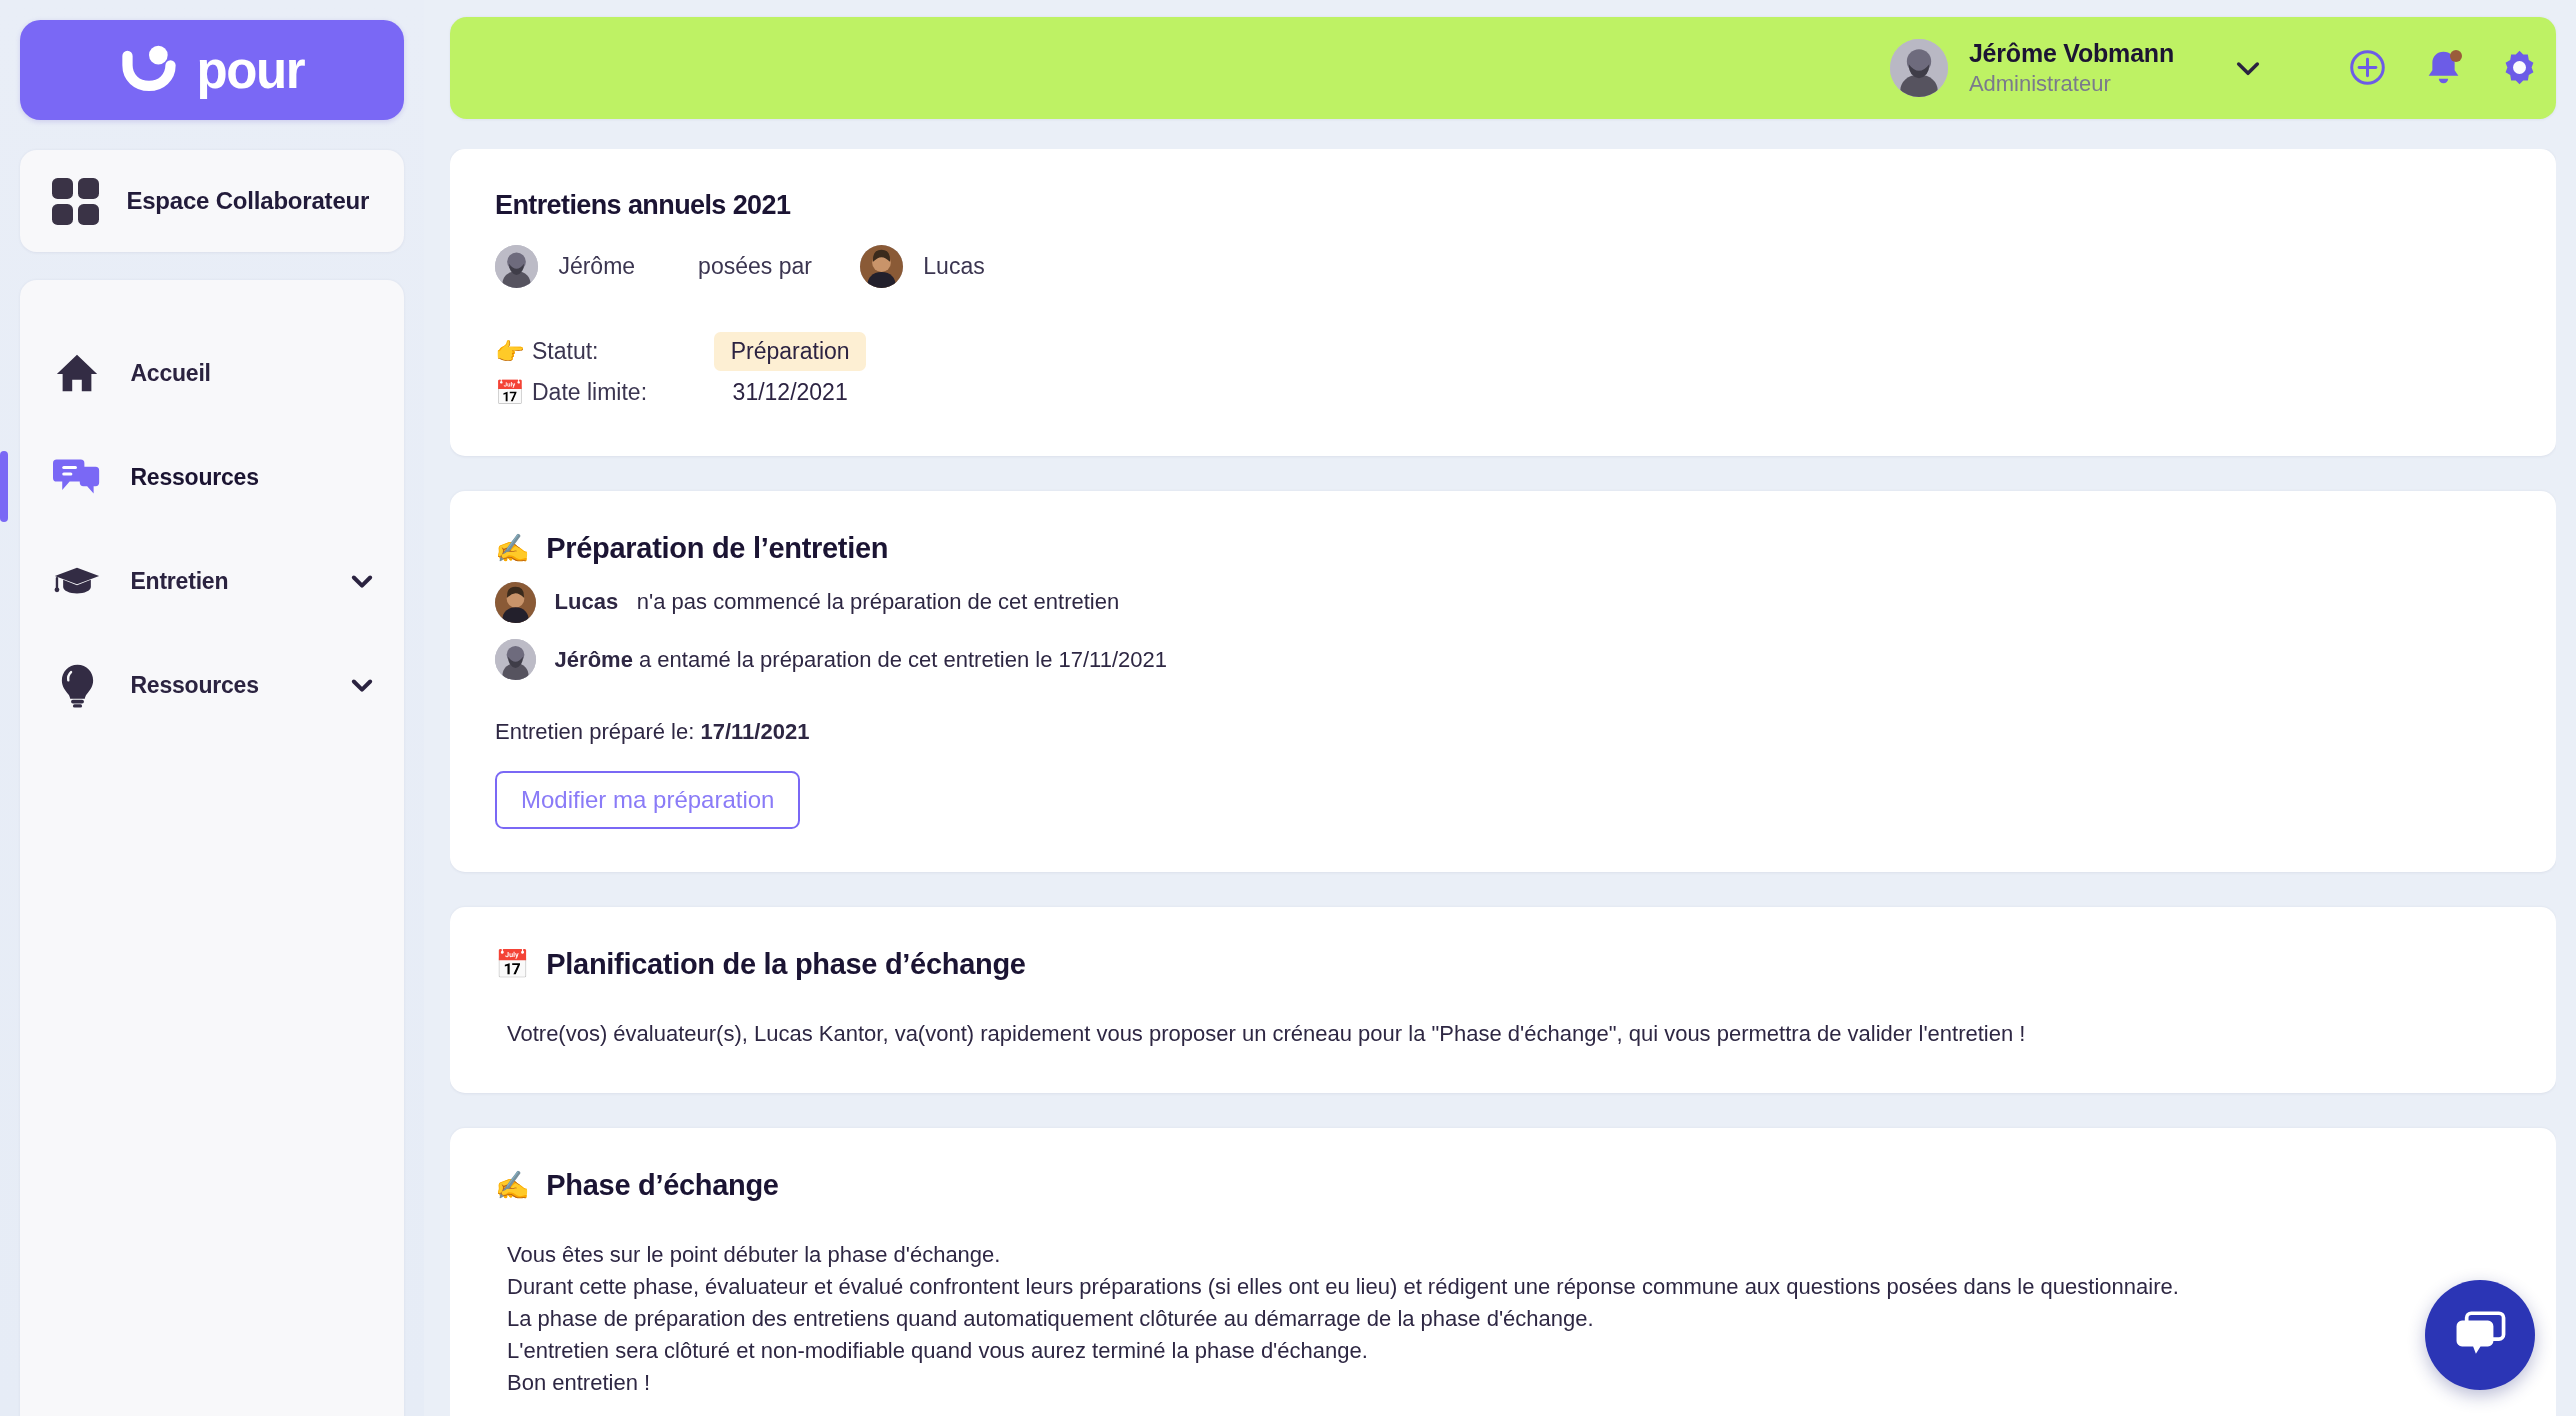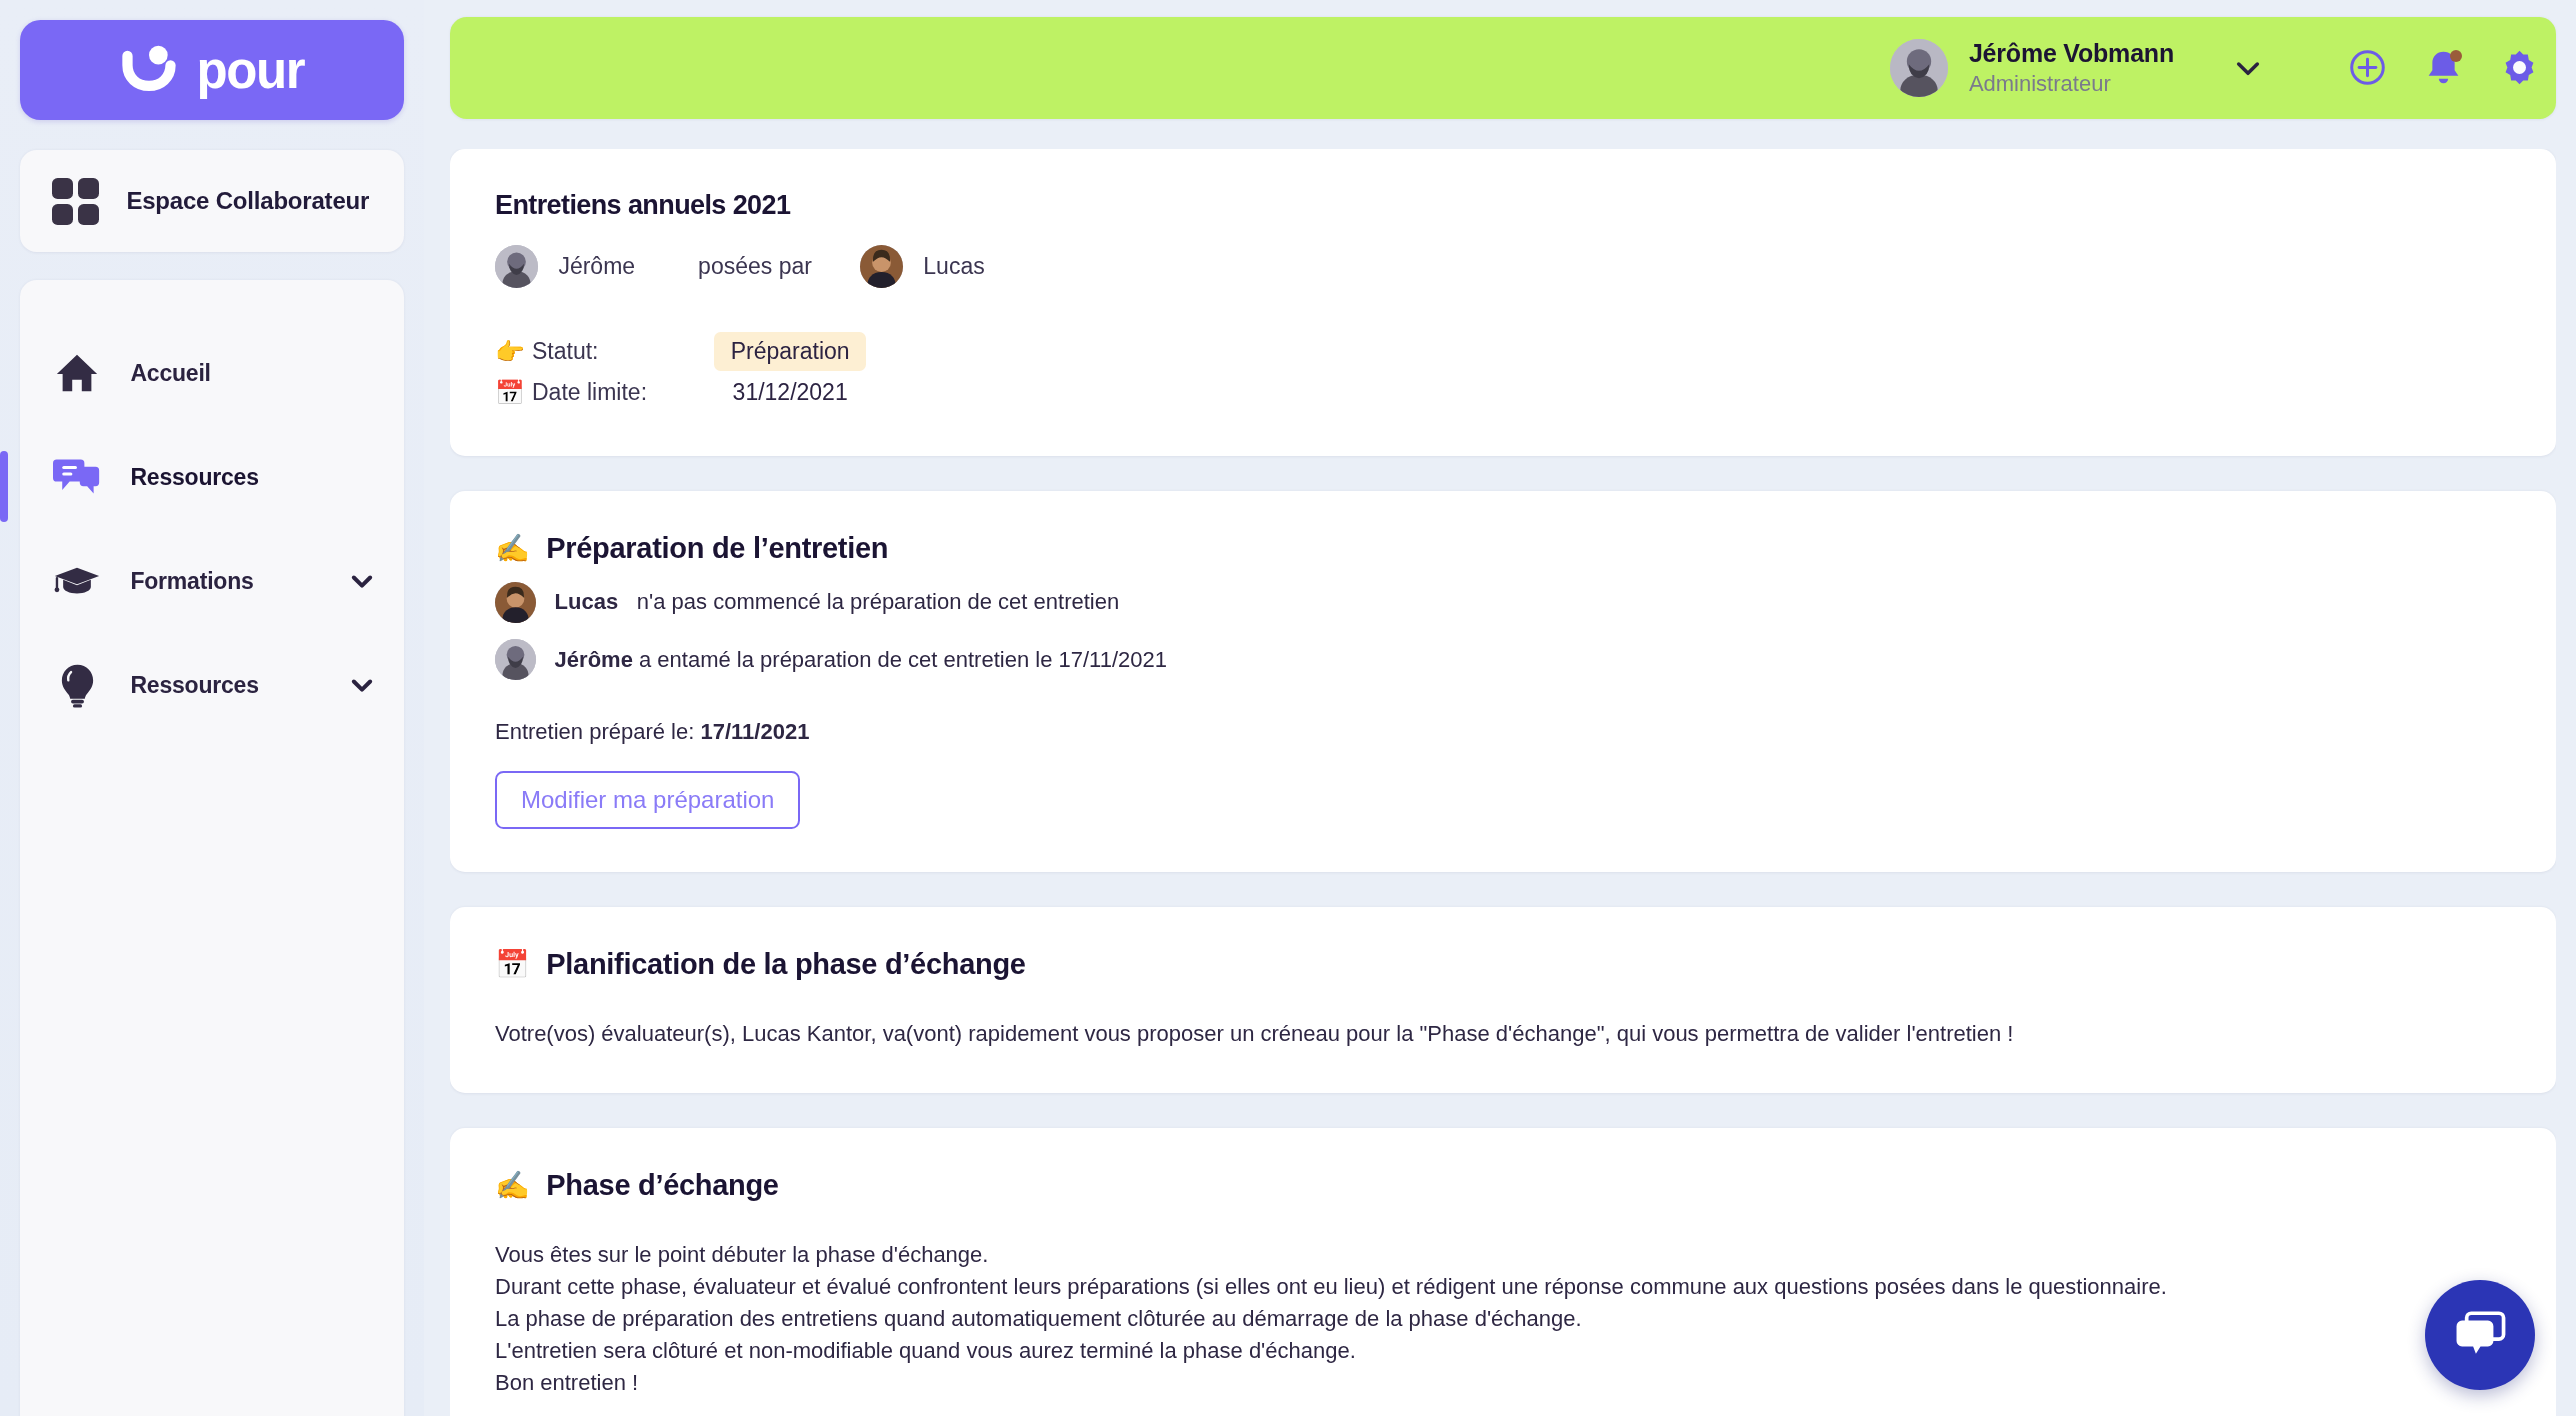--- a/index.html
+++ b/index.html
@@ -163,21 +163,21 @@
     background: #fff;
     border: 2.8px solid #7a68f5;
     color: #8a7bf7;
     border-radius: 8.4px;
     font-size: 24px;
     padding: 13px 24px;
     font-family: inherit;
     cursor: pointer;
   }
 
-  .body-text { margin-top: 37px; font-size: 22px; color: #2e2743; line-height: 1.45; }
+  .body-text { margin-top: 37px; font-size: 22px; color: #2e2743; line-height: 1.45; margin-left: 12px; }
   .body-text p { white-space: nowrap; }
 
   
   #chat-widget {
     position: absolute;
     right: 41px; bottom: 26px;
     width: 110px; height: 110px;
     border-radius: 50%;
     background: #2b35b5;
     display: flex; align-items: center; justify-content: center;
@@ -237,21 +237,21 @@
 
     <div class="nav-item">
       <span class="nav-ico">
         <svg viewBox="0 0 52 40" width="48" height="39" fill="#332c44">
           <path d="M26 5 L50 14 L26 23 L2 14 Z"></path>
           <path d="M11 18 v8 c0 4 7 7 15 7 s15 -3 15 -7 v-8 l-15 6 z"></path>
           <rect x="3" y="15" width="2.6" height="13" rx="1.3"></rect>
           <circle cx="4.3" cy="29" r="2.6"></circle>
         </svg>
       </span>
-      <span class="nav-label">Formations</span>
+      <span class="nav-label">Entretien</span>
       <span class="nav-chev">
         <svg viewBox="0 0 24 24" width="28" height="28" fill="none" stroke="#2b2340" stroke-width="3.4" stroke-linecap="round" stroke-linejoin="round">
             <polyline points="5,9 12,16 19,9"></polyline>
           </svg>
       </span>
     </div>
 
     <div class="nav-item">
       <span class="nav-ico">
         <svg viewBox="0 0 40 50" width="43" height="46" fill="#332c44">

